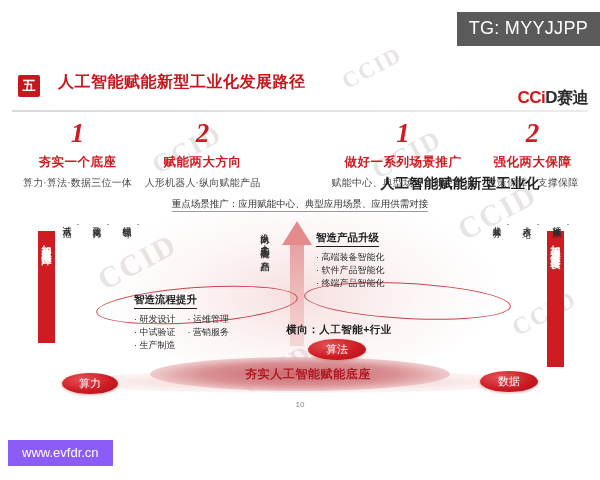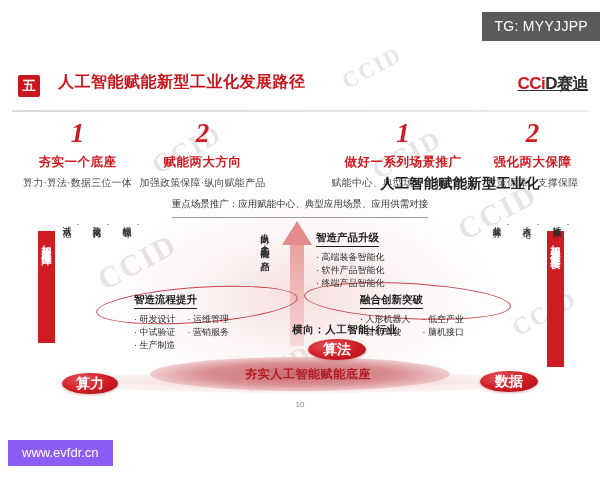--- a/index.html
+++ b/index.html
@@ -8,21 +8,21 @@
     background:#ffffff;
     font-family:"Liberation Sans","DejaVu Sans",sans-serif;
     color:#333;
   }
   .slide{position:absolute;left:0;top:0;width:600px;height:480px;}
 
   
   .tg-tag{
     position:absolute;right:0;top:12px;
     background:#5a5a5a;color:#fff;
-    font-size:14px;letter-spacing:.3px;
+    font-size:18px;letter-spacing:.3px;
     padding:6px 12px 7px 12px;
     font-family:"Liberation Sans",sans-serif;
   }
 
   
   .footer-tag{
     position:absolute;left:8px;bottom:14px;
     background:#8b5cf6;color:#fff;
     font-size:13px;padding:5px 14px 6px 14px;
   }
@@ -33,21 +33,21 @@
     position:absolute;left:18px;top:3px;
     width:22px;height:22px;background:#c8161d;color:#fff;
     font-size:13px;font-weight:bold;line-height:22px;text-align:center;
     border-radius:2px;
   }
   .hdr-title{
     position:absolute;left:58px;top:0px;
     font-size:16px;font-weight:bold;color:#c8161d;
     letter-spacing:.5px;white-space:nowrap;
   }
-  .hdr-logo{position:absolute;right:12px;top:2px;font-weight:bold;font-size:17px;letter-spacing:-.5px;text-decoration:underline;}
+  .hdr-logo{position:absolute;right:12px;top:16px;font-weight:bold;font-size:17px;letter-spacing:-.5px;}
   .hdr-logo .cc{color:#d0151c;}
   .hdr-logo .i{color:#d0151c;}
   .hdr-logo .d{color:#2b2b2b;}
   .hdr-logo .cn{color:#2b2b2b;font-size:16px;}
   .hdr-rule{
     position:absolute;left:12px;top:110px;width:576px;height:2px;
     background:linear-gradient(to right,#d9d9d9,#ececec);
   }
 
   
@@ -76,21 +76,21 @@
   }
 
   .ctitle{
     position:absolute;left:0;top:0;width:480px;text-align:right;
     font-size:14px;font-weight:bold;color:#222;letter-spacing:.5px;
   }
   .csub{
     position:absolute;left:0;top:23px;width:480px;text-align:center;
     font-size:9.5px;color:#333;border-bottom:0;
   }
-  .csub span{border-bottom:1px solid #9a9a9a;padding-bottom:8px;}
+  .csub span{border-bottom:1px solid #9a9a9a;padding-bottom:2px;}
 
   
   .arrow{position:absolute;left:222px;top:46px;width:30px;height:125px;}
   .arrow .shaft{
     position:absolute;left:8px;top:22px;width:14px;height:103px;
     background:linear-gradient(to bottom,#e8a0a0,#f5d7d7);
   }
   .arrow .head{
     position:absolute;left:0;top:0;width:0;height:0;
     border-left:15px solid transparent;border-right:15px solid transparent;
@@ -115,21 +115,21 @@
   .qbox{position:absolute;}
   .qtitle{
     font-size:10.5px;font-weight:bold;color:#1d1d1d;
     border-bottom:1.4px solid #1d1d1d;display:inline-block;padding-bottom:1px;
   }
   .qlist{margin-top:4px;display:flex;gap:12px;}
   .qcol{font-size:9px;color:#2b2b2b;line-height:13px;}
   .qcol div:before{content:"· ";}
 
   .hlabel{
-    position:absolute;left:210px;top:148px;width:150px;text-align:center;
+    position:absolute;left:204px;top:148px;width:150px;text-align:center;
     font-size:10.5px;font-weight:bold;color:#1d1d1d;letter-spacing:.5px;
   }
 
   
   .base{position:absolute;left:40px;top:355px;width:520px;height:46px;}
   .base .ell{
     position:absolute;left:110px;top:2px;width:300px;height:34px;
     border-radius:50%;
     background:radial-gradient(ellipse at 50% 50%, #c96a70 0%, #d98f93 45%, rgba(240,200,200,.55) 78%, rgba(255,255,255,0) 100%);
   }
@@ -138,21 +138,21 @@
     border-radius:50%;
     background:radial-gradient(ellipse at 50% 50%, rgba(226,150,152,.55) 0%, rgba(243,214,214,.4) 55%, rgba(255,255,255,0) 100%);
   }
   .base .btext{
     position:absolute;left:8px;top:11px;width:520px;text-align:center;
     font-size:12px;font-weight:bold;color:#b01a22;letter-spacing:.6px;
   }
   .pill{
     position:absolute;border-radius:50%;
     background:radial-gradient(ellipse at 35% 30%, #e35258 0%, #cf1b22 55%, #a3121a 100%);
-    color:#fff;font-size:14px;font-weight:bold;text-align:center;
+    color:#fff;font-size:11px;font-weight:normal;text-align:center;
     box-shadow:0 1px 3px rgba(150,30,30,.35);
   }
   .pill span{display:block;}
   .pill.algo{left:268px;top:-16px;width:58px;height:21px;line-height:21px;}
   .pill.power{left:22px;top:18px;width:56px;height:21px;line-height:21px;}
   .pill.data{left:440px;top:16px;width:58px;height:21px;line-height:21px;}
 
   
   .side{position:absolute;top:215px;width:80px;height:150px;}
   .side.left{left:36px;}
@@ -208,21 +208,21 @@
   <div class="hdr-rule"></div>
 
   <div class="pt" style="left:10px;top:120px;width:135px;">
     <div class="num">1</div>
     <div class="t1">夯实一个底座</div>
     <div class="t2">算力·算法·数据三位一体</div>
   </div>
   <div class="pt" style="left:120px;top:120px;width:165px;">
     <div class="num">2</div>
     <div class="t1">赋能两大方向</div>
-    <div class="t2">加强政策保障·纵向赋能产品</div>
+    <div class="t2">人形机器人·纵向赋能产品</div>
   </div>
   <div class="pt" style="left:318px;top:120px;width:170px;">
     <div class="num">1</div>
     <div class="t1">做好一系列场景推广</div>
     <div class="t2">赋能中心、典型场景、低空产业</div>
   </div>
   <div class="pt" style="left:470px;top:120px;width:125px;">
     <div class="num">2</div>
     <div class="t1">强化两大保障</div>
     <div class="t2">政策保障、支撑保障</div>
@@ -264,33 +264,20 @@
           <div>中试验证</div>
           <div>生产制造</div>
         </div>
         <div class="qcol">
           <div>运维管理</div>
           <div>营销服务</div>
         </div>
       </div>
     </div>
 
-    <div class="qbox" style="left:300px;top:114px;">
-      <div class="qtitle">融合创新突破</div>
-      <div class="qlist">
-        <div class="qcol">
-          <div>人形机器人</div>
-          <div>自动驾驶</div>
-        </div>
-        <div class="qcol">
-          <div>低空产业</div>
-          <div>脑机接口</div>
-        </div>
-      </div>
-    </div>
 
     <div class="hlabel">横向：人工智能+行业</div>
   </div>
 
   <div class="side left">
     <div class="vred l">加强政策保障</div>
     <div class="vitems l">
       <div class="vitem">组织领导</div>
       <div class="vitem">政策支持</div>
       <div class="vitem">试点示范</div>

